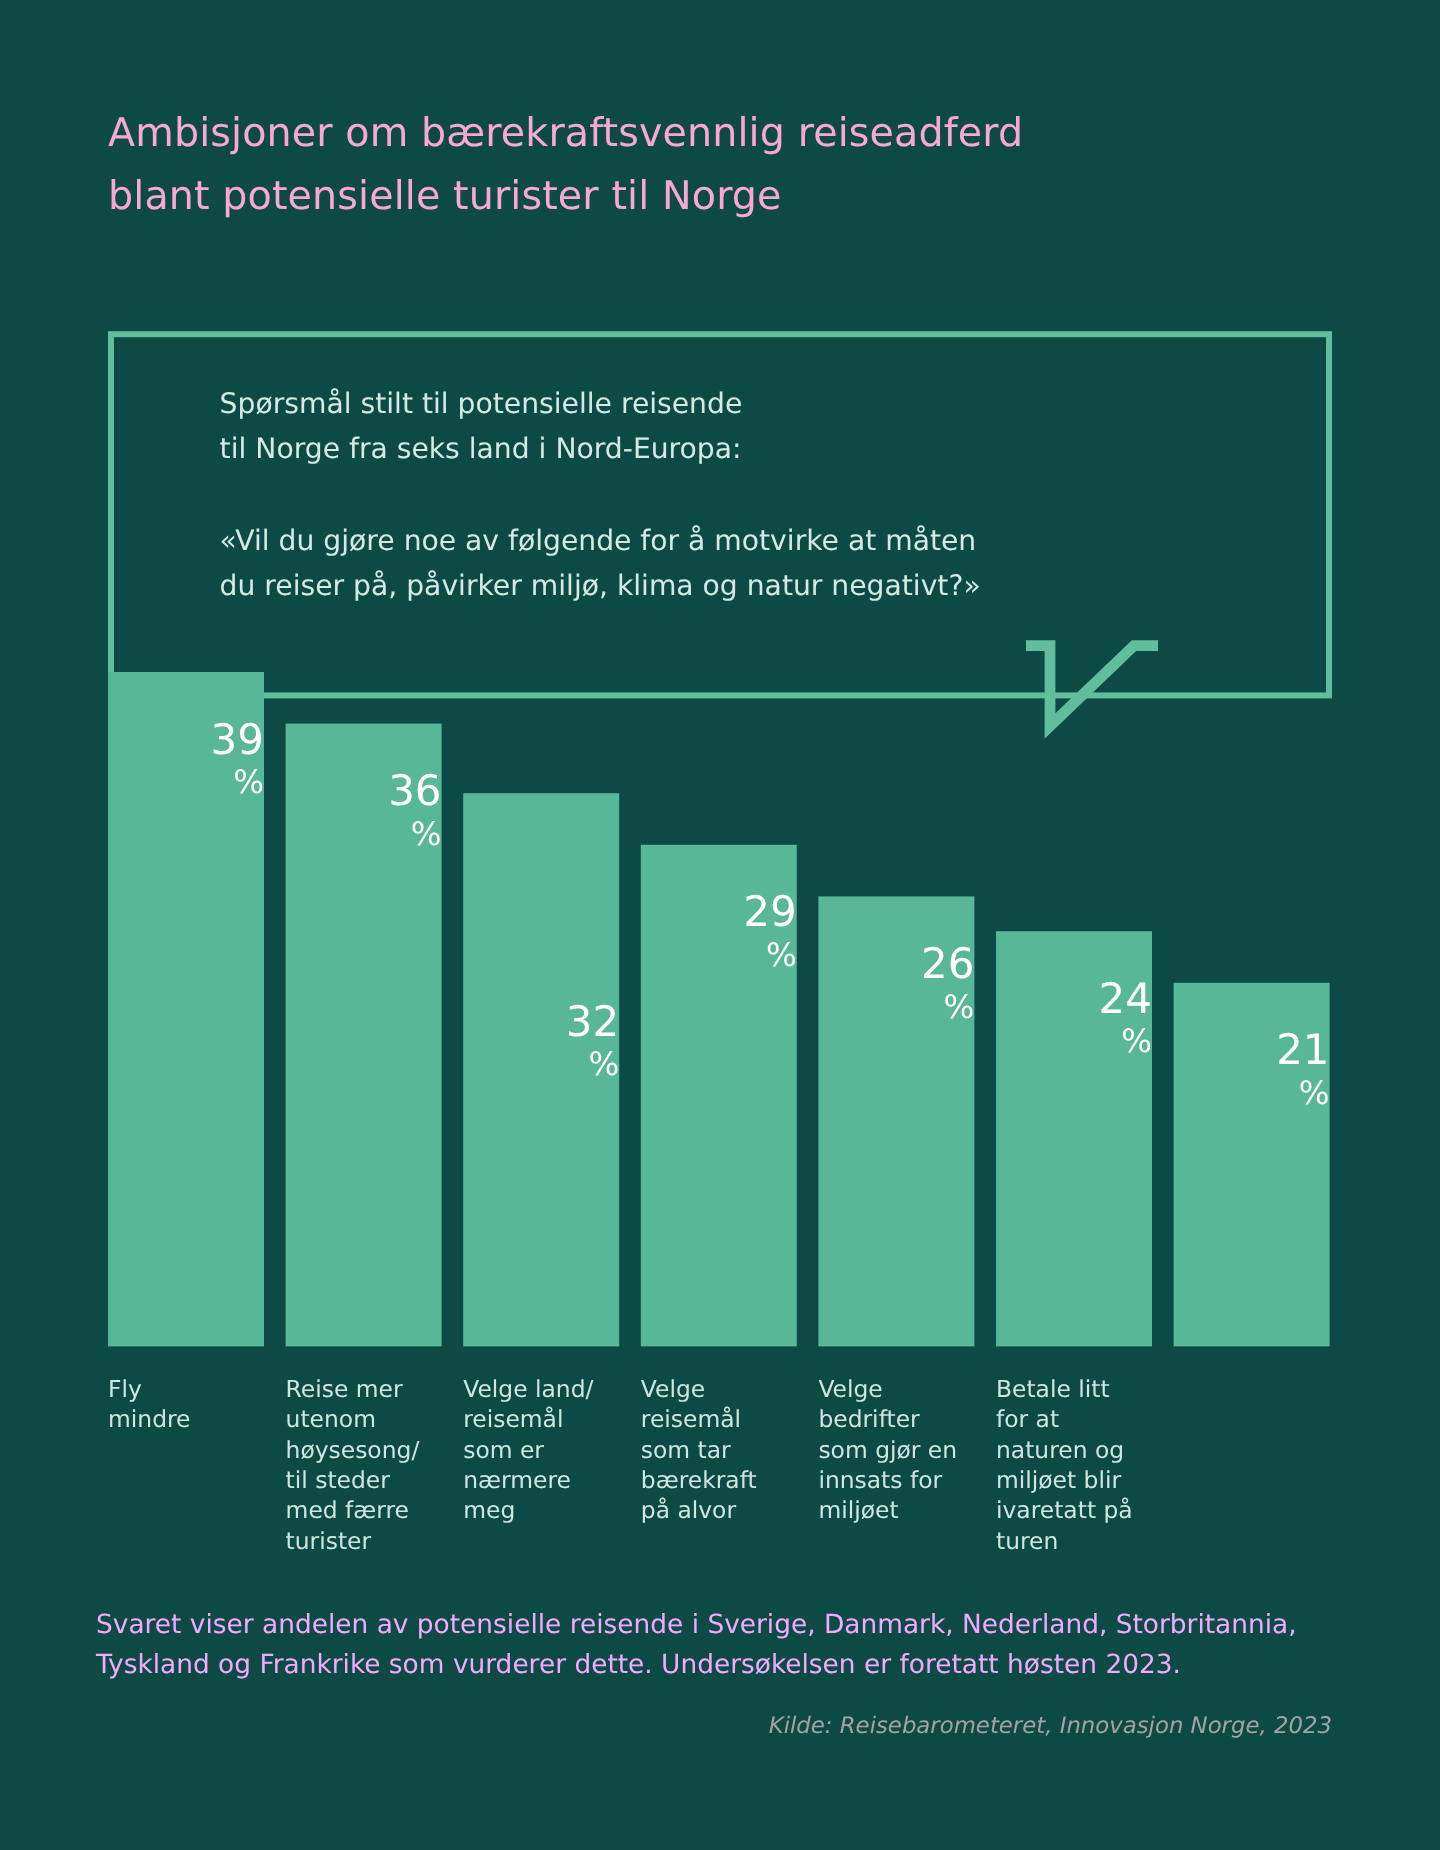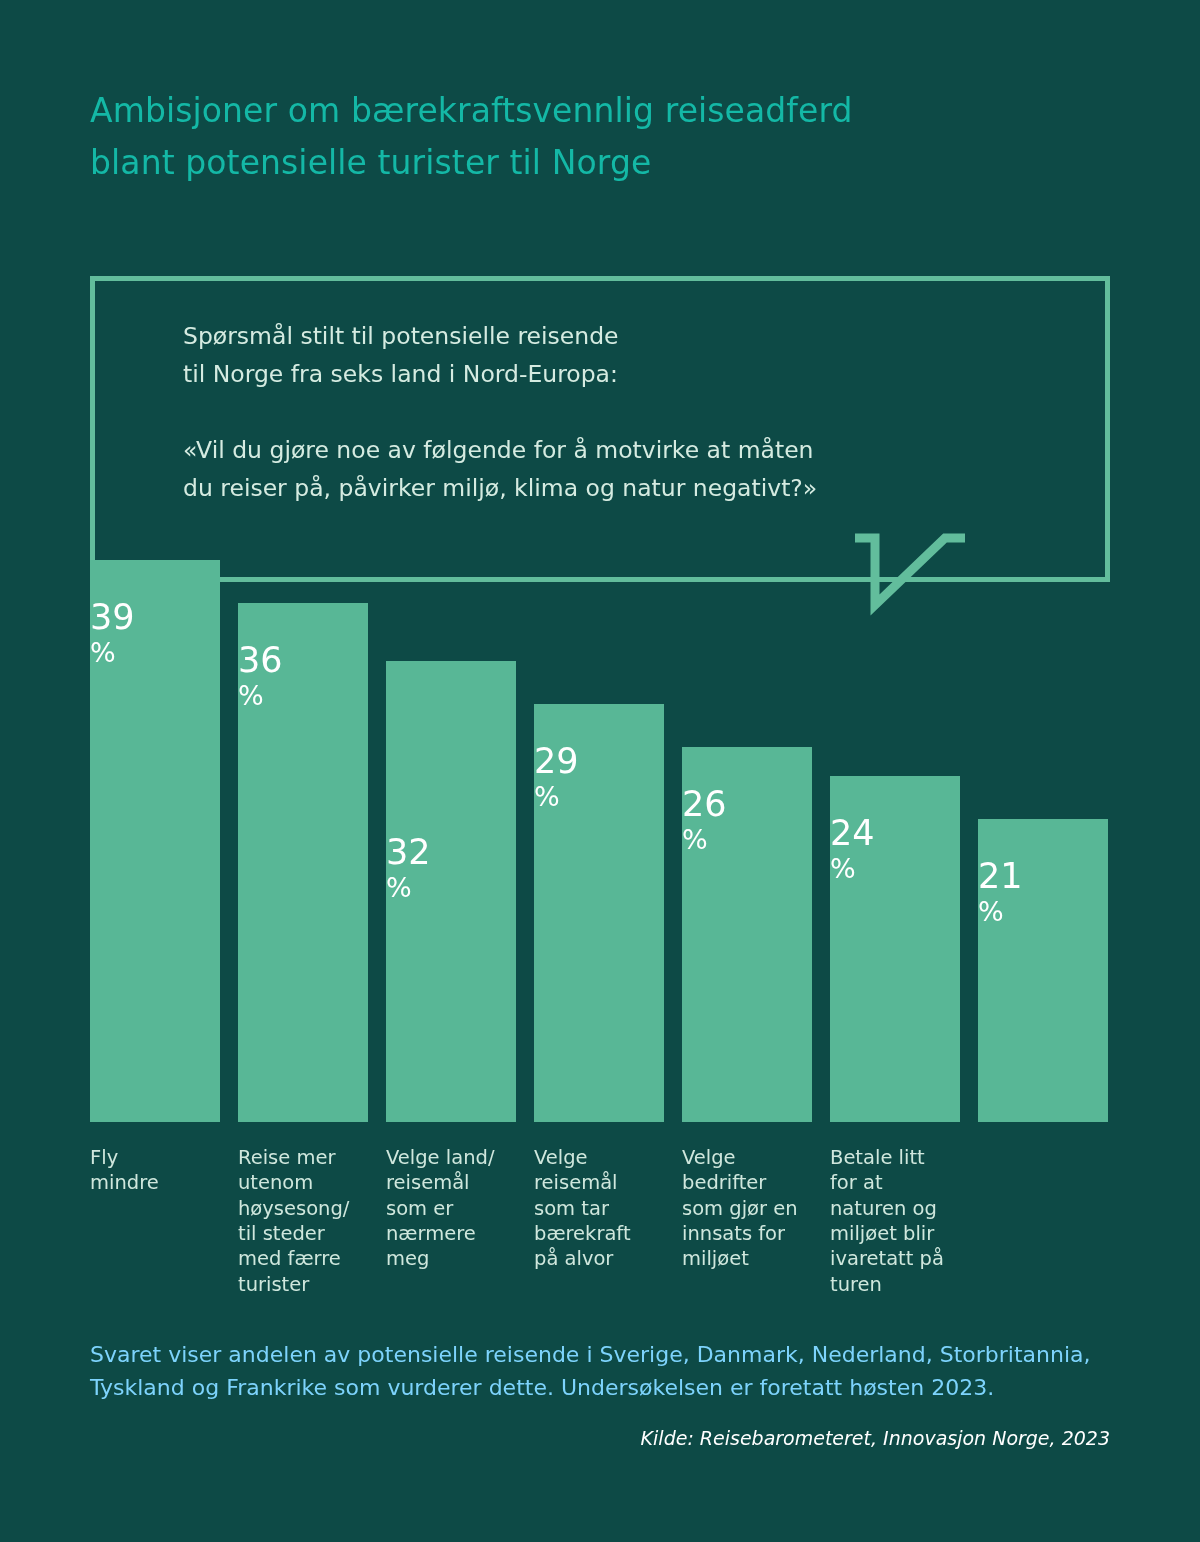--- a/index.html
+++ b/index.html
@@ -15,21 +15,21 @@
     font-family: "DejaVu Sans", "Liberation Sans", sans-serif;
     overflow: hidden;
   }
 
   
   #title {
     position: absolute;
     left: 90px;
     top: 85px;
     width: 960px;
-    color: #14b8a6;
+    color: #f9a8d4;
     font-size: 33px;
     line-height: 1.58;
     font-weight: 400;
     letter-spacing: 0.1px;
     white-space: pre-line;
   }
 
   
   #bubble {
     position: absolute;
@@ -77,21 +77,21 @@
     position: absolute;
     bottom: 0;
     left: 0;
     width: 130px;
     background: #58b796;
   }
   .bar-value {
     position: absolute;
     left: 0;
     width: 130px;
-    text-align: left;
+    text-align: right;
     color: #ffffff;
     font-size: 35px;
     line-height: 1.13;
     font-weight: 400;
   }
   .bar-value .pct {
     display: block;
     font-size: 27px;
   }
 
@@ -109,33 +109,33 @@
     width: 122px;
     color: #cfe7dd;
     font-size: 19.5px;
     line-height: 1.30;
     white-space: pre-line;
   }
 
   
   #footnote {
     position: absolute;
-    left: 90px;
+    left: 80px;
     top: 1338px;
     width: 1030px;
-    color: #7dd3fc;
+    color: #f0abfc;
     font-size: 22px;
     line-height: 1.52;
     white-space: pre-line;
   }
   #source {
     position: absolute;
     right: 90px;
     top: 1427px;
-    color: #ffffff;
+    color: #a3a3a3;
     font-size: 19px;
     font-style: italic;
     text-align: right;
   }
 </style>
 </head>
 <body>
 
 <div id="page">
 

